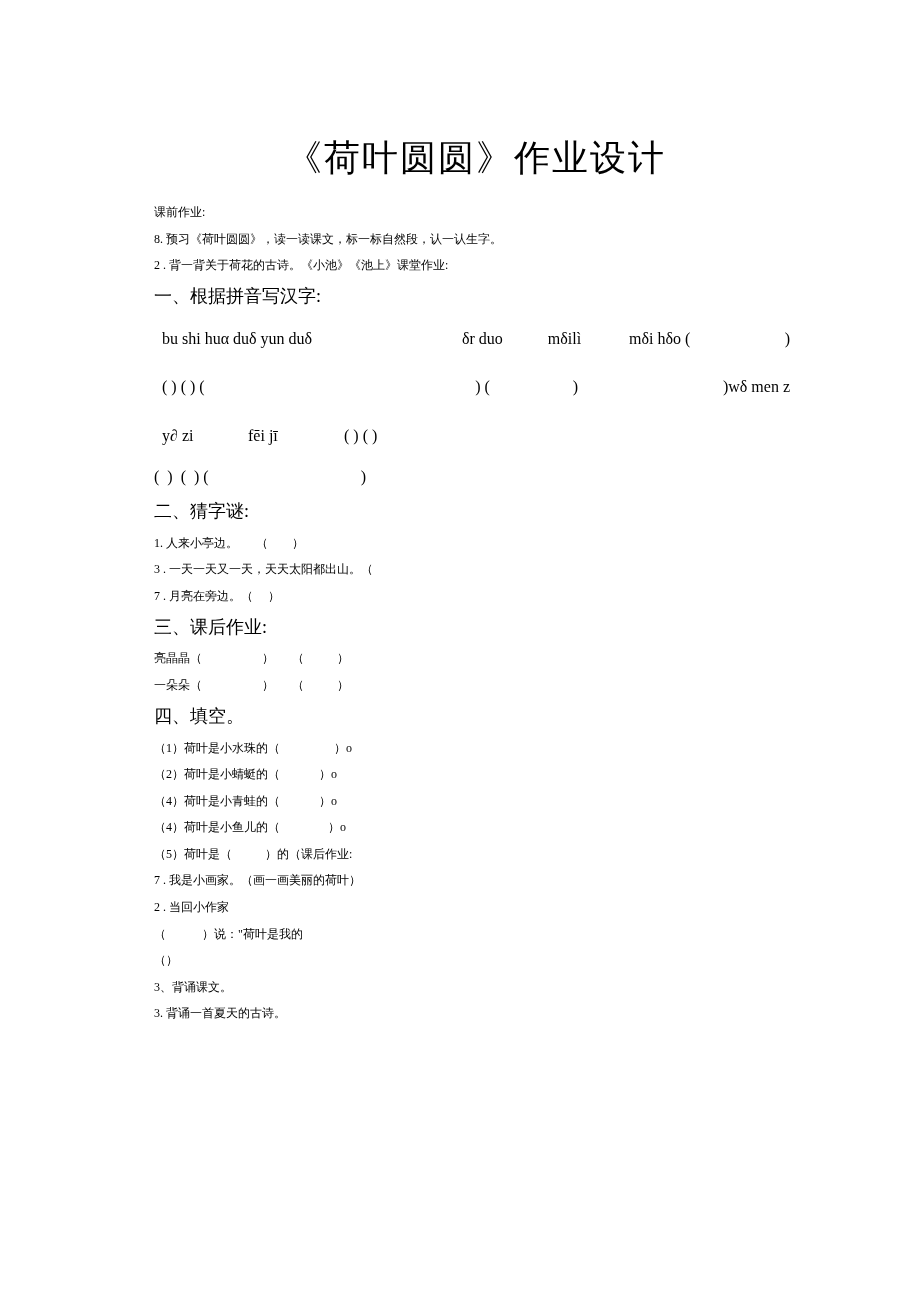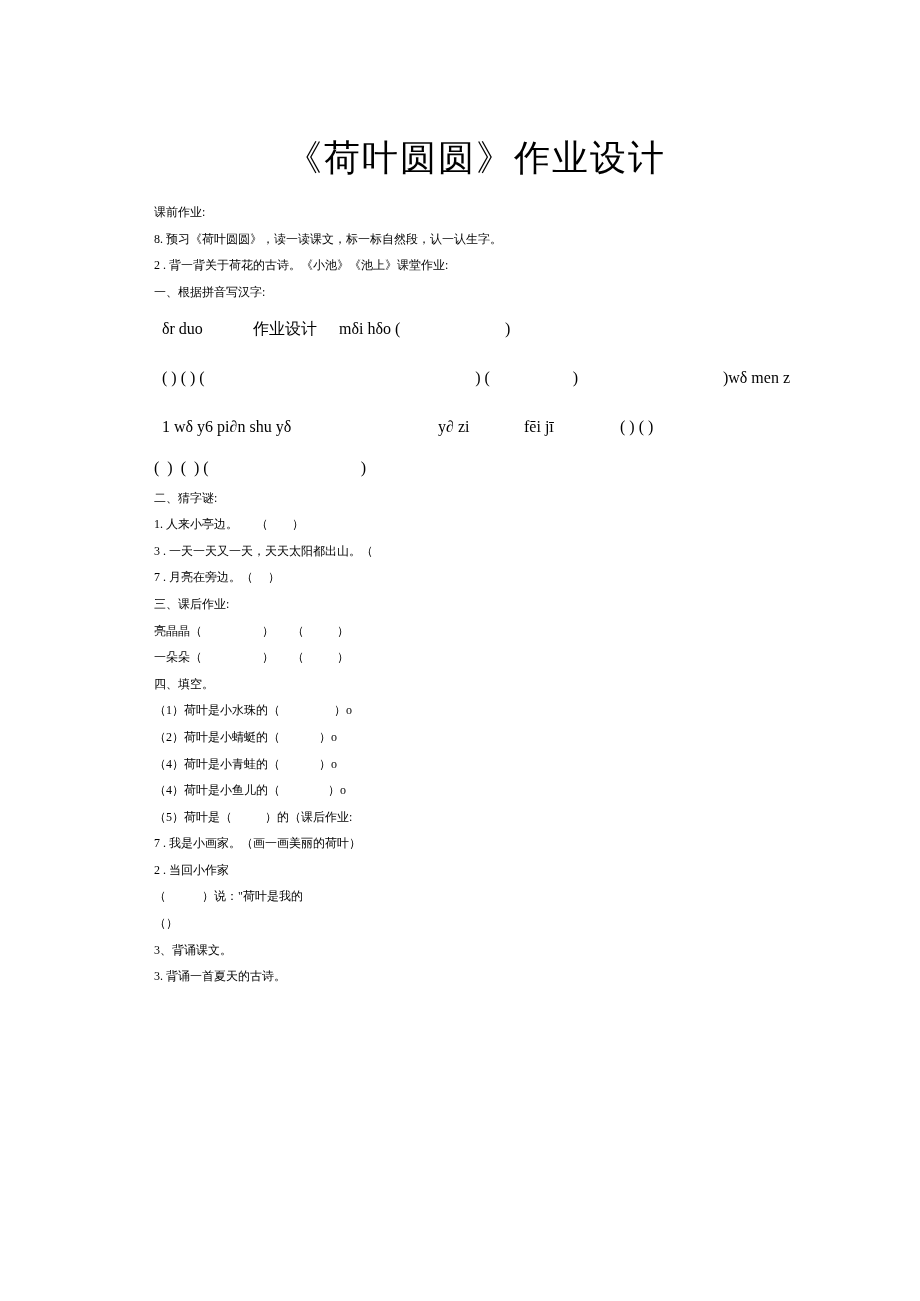--- a/index.html
+++ b/index.html
@@ -21,21 +21,21 @@
       margin-bottom: 20px;
       font-weight: normal;
       letter-spacing: 2px;
     }
     .line {
       font-size: 12px;
       line-height: 1.55;
       white-space: pre;
     }
     .section-heading {
-      font-size: 12px;
+      font-size: 18px;
       line-height: 1.55;
     }
     .pinyin-row {
       display: flex;
       font-size: 16px;
       line-height: 1.55;
       font-family: "Times New Roman", serif;
     }
     .pinyin-cell {
       white-space: nowrap;
@@ -51,35 +51,35 @@
 
 <h1 class="title">《荷叶圆圆》作业设计</h1>
 
 <div class="line">课前作业:</div>
 <div class="line">8. 预习《荷叶圆圆》，读一读课文，标一标自然段，认一认生字。</div>
 <div class="line">2 . 背一背关于荷花的古诗。《小池》《池上》课堂作业:</div>
 
 <div class="section-heading">一、根据拼音写汉字:</div>
 
 <div class="pinyin-row">
+  <span class="pinyin-cell" style="width:305px">bu shi huα duδ yun duδ</span>
   <span class="pinyin-cell" style="width:75px">δr duo</span>
-  <span class="pinyin-cell" style="width:70px">作业设计</span>
+  <span class="pinyin-cell" style="width:70px">mδilì</span>
   <span class="pinyin-cell" style="width:150px">mδi hδo (</span>
   <span class="pinyin-cell">)</span>
 </div>
 
 <div class="pinyin-row">
   <span class="pinyin-cell" style="width:310px">(  ) (  ) (</span>
   <span class="pinyin-cell" style="width:85px">) (</span>
   <span class="pinyin-cell" style="width:140px">)</span>
   <span class="pinyin-cell">)wδ men z</span>
 </div>
 
 <div class="pinyin-row">
-  <span class="pinyin-cell" style="width:260px">1 wδ y6 pi∂n shu yδ</span>
   <span class="pinyin-cell" style="width:70px">y∂ zi</span>
   <span class="pinyin-cell" style="width:80px">fēi jī</span>
   <span class="pinyin-cell">(  ) (  )</span>
 </div>
 
 <div class="paren-row">(  )  (  ) (                                      )</div>
 
 <div class="section-heading">二、猜字谜:</div>
 <div class="line">1. 人来小亭边。      （        ）</div>
 <div class="line">3 . 一天一天又一天，天天太阳都出山。（</div>

